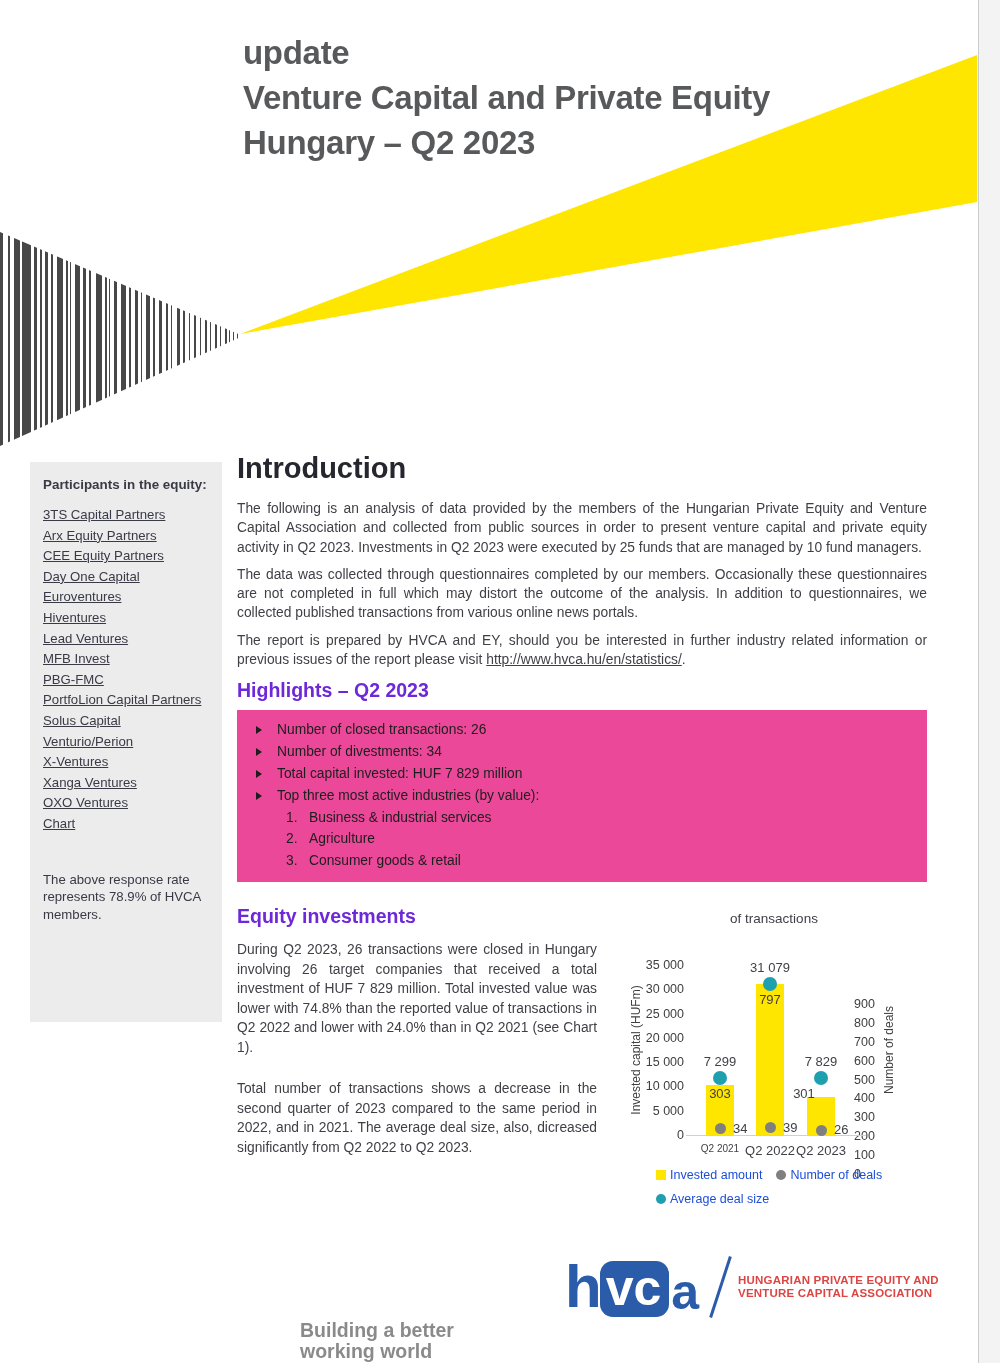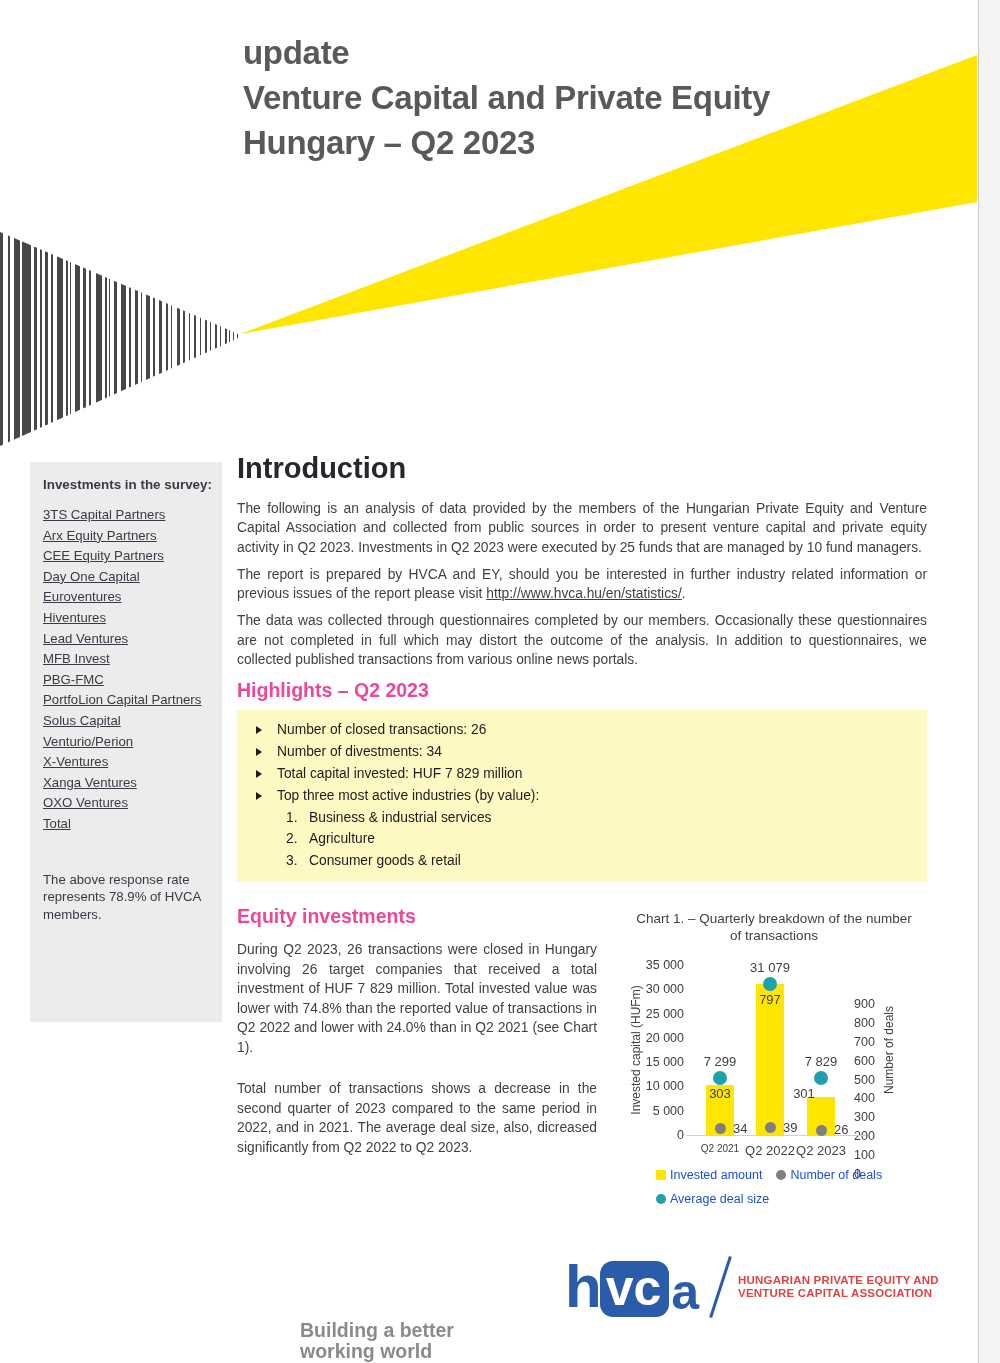--- a/index.html
+++ b/index.html
@@ -21,25 +21,25 @@
   .sidebar {
     position:absolute; left:30px; top:462px; width:192px; height:560px;
     background:#ececec; box-sizing:border-box; padding:14px 10px 0 13px; color:#3a3a47;
   }
   .sidebar-heading { font-weight:bold; font-size:13.4px; line-height:17px; margin-bottom:12px; }
   .participant { font-size:13.2px; line-height:20.6px;text-decoration:underline; }
   .sidebar-note { margin-top:36px; font-size:13.2px; line-height:17.5px; }
 
   .main { position:absolute; left:237px; top:452px; width:690px; color:#3f3f46; }
   .h1 { font-size:29px; font-weight:bold; color:#26262e; margin:0 0 14px 0; }
-  .h2 { font-size:19.5px; font-weight:bold; color:#ec4899; margin:10px 0 8px 0; }
+  .h2 { font-size:19.5px; font-weight:bold; color:#6d28d9; margin:10px 0 8px 0; }
   .para { font-size:13.8px; line-height:19.3px; text-align:justify; margin:0 0 8px 0; }
   .link { color:#3f3f46; text-decoration:underline; cursor:pointer; }
 
-  .highlight-box { background:#fef9c3; padding:9px 16px 10px 10px; margin-top:8px; }
+  .highlight-box { background:#ec4899; padding:9px 16px 10px 10px; margin-top:8px; }
   .hl-row { display:flex; font-size:13.8px; line-height:21.8px; color:#1d1d1d; }
   .hl-marker {
     width:0; height:0; border-left:6px solid #1d1d1d;
     border-top:4px solid transparent; border-bottom:4px solid transparent;
     margin:7px 15px 0 9px; flex:none;
   }
   .hl-num-row { display:flex; font-size:13.8px; line-height:21.8px; color:#1d1d1d; padding-left:39px; }
   .hl-num { width:23px; flex:none; }
 
   .equity { position:absolute; left:237px; top:905px; width:360px; color:#3f3f46; }
@@ -136,47 +136,47 @@
 
   <div class="right-strip"></div>
 
   <div class="title-block">
       <div>update</div>
       <div>Venture Capital and Private Equity</div>
       <div>Hungary – Q2 2023</div>
     </div>
 
   <div class="sidebar">
-    <div class="sidebar-heading">Investments in the survey:</div>
+    <div class="sidebar-heading">Participants in the equity:</div>
     <div>
         <div class="participant">3TS Capital Partners</div>
         <div class="participant">Arx Equity Partners</div>
         <div class="participant">CEE Equity Partners</div>
         <div class="participant">Day One Capital</div>
         <div class="participant">Euroventures</div>
         <div class="participant">Hiventures</div>
         <div class="participant">Lead Ventures</div>
         <div class="participant">MFB Invest</div>
         <div class="participant">PBG-FMC</div>
         <div class="participant">PortfoLion Capital Partners</div>
         <div class="participant">Solus Capital</div>
         <div class="participant">Venturio/Perion</div>
         <div class="participant">X-Ventures</div>
         <div class="participant">Xanga Ventures</div>
         <div class="participant">OXO Ventures</div>
-        <div class="participant">Total</div>
+        <div class="participant">Chart</div>
       </div>
     <div class="sidebar-note">The above response rate represents 78.9% of HVCA members.</div>
   </div>
 
   <div class="main">
     <div class="h1">Introduction</div>
     <p class="para">The following is an analysis of data provided by the members of the Hungarian Private Equity and Venture Capital Association and collected from public sources in order to present venture capital and private equity activity in Q2 2023. Investments in Q2 2023 were executed by 25 funds that are managed by 10 fund managers.</p>
+    <p class="para">The data was collected through questionnaires completed by our members. Occasionally these questionnaires are not completed in full which may distort the outcome of the analysis. In addition to questionnaires, we collected published transactions from various online news portals.</p>
     <p class="para"><span>The report is prepared by HVCA and EY, should you be interested in further industry related information or previous issues of the report please visit </span><a class="link">http://www.hvca.hu/en/statistics/</a><span>.</span></p>
-    <p class="para">The data was collected through questionnaires completed by our members. Occasionally these questionnaires are not completed in full which may distort the outcome of the analysis. In addition to questionnaires, we collected published transactions from various online news portals.</p>
 
     <div class="h2">Highlights – Q2 2023</div>
     <div class="highlight-box">
       <div>
           <div class="hl-row">
           <span class="hl-marker"></span>
           <span>Number of closed transactions: 26</span>
         </div>
           <div class="hl-row">
           <span class="hl-marker"></span>
@@ -210,21 +210,20 @@
 
   <div class="equity">
     <div class="h2">Equity investments</div>
     <p class="para">During Q2 2023, 26 transactions were closed in Hungary involving 26 target companies that received a total investment of HUF 7 829 million. Total invested value was lower with 74.8% than the reported value of transactions in Q2 2022 and lower with 24.0% than in Q2 2021 (see Chart 1).</p>
     <div class="gap"></div>
     <p class="para">Total number of transactions shows a decrease in the second quarter of 2023 compared to the same period in 2022, and in 2021. The average deal size, also, dicreased significantly from Q2 2022 to Q2 2023.</p>
   </div>
 
   <div class="chart" id="chart-canvas">
     <div class="chart-title">
-        <div>Chart 1. – Quarterly breakdown of the number</div>
         <div>of transactions</div>
       </div>
     <div class="legend-row legend-1">
       <span class="swatch" style="background: rgb(255, 230, 0); width: 10px; height: 10px; border-radius: 0px;"></span>
       <span>Invested amount</span>
       <span class="legend-gap"></span>
       <span class="swatch" style="background: rgb(127, 127, 127); width: 10px; height: 10px; border-radius: 50%;"></span>
       <span>Number of deals</span>
     </div>
     <div class="legend-row legend-2">

